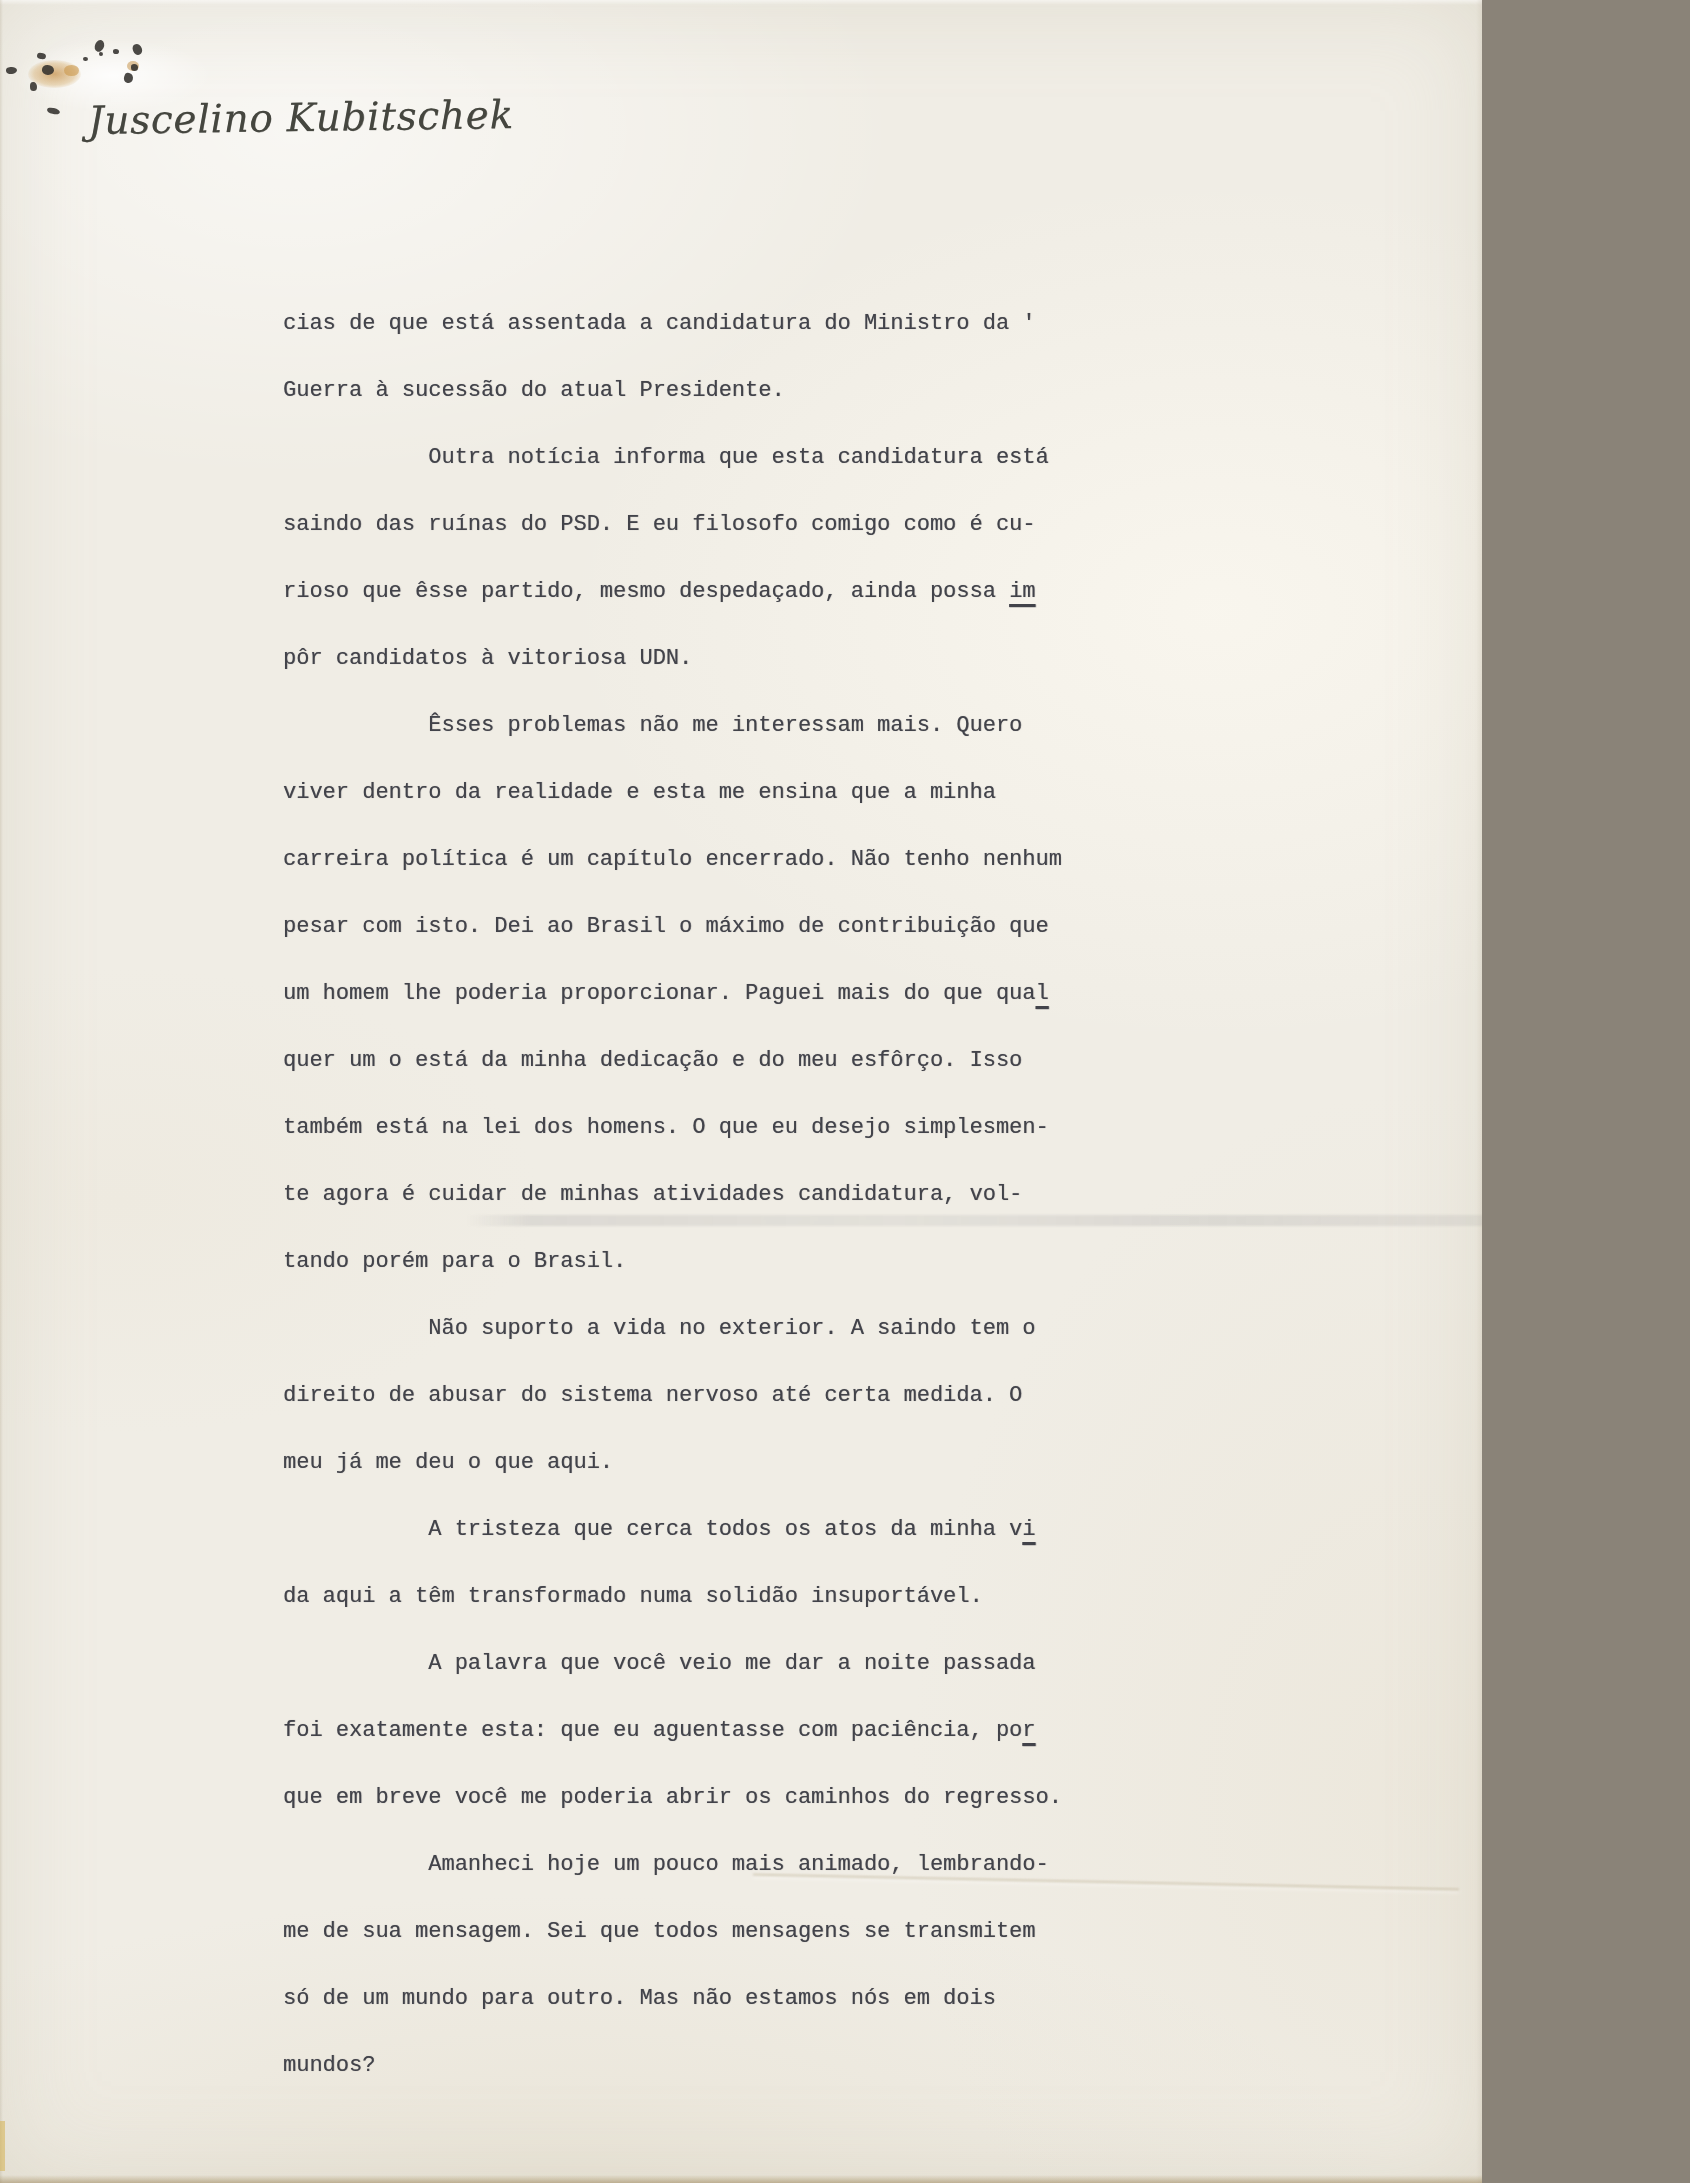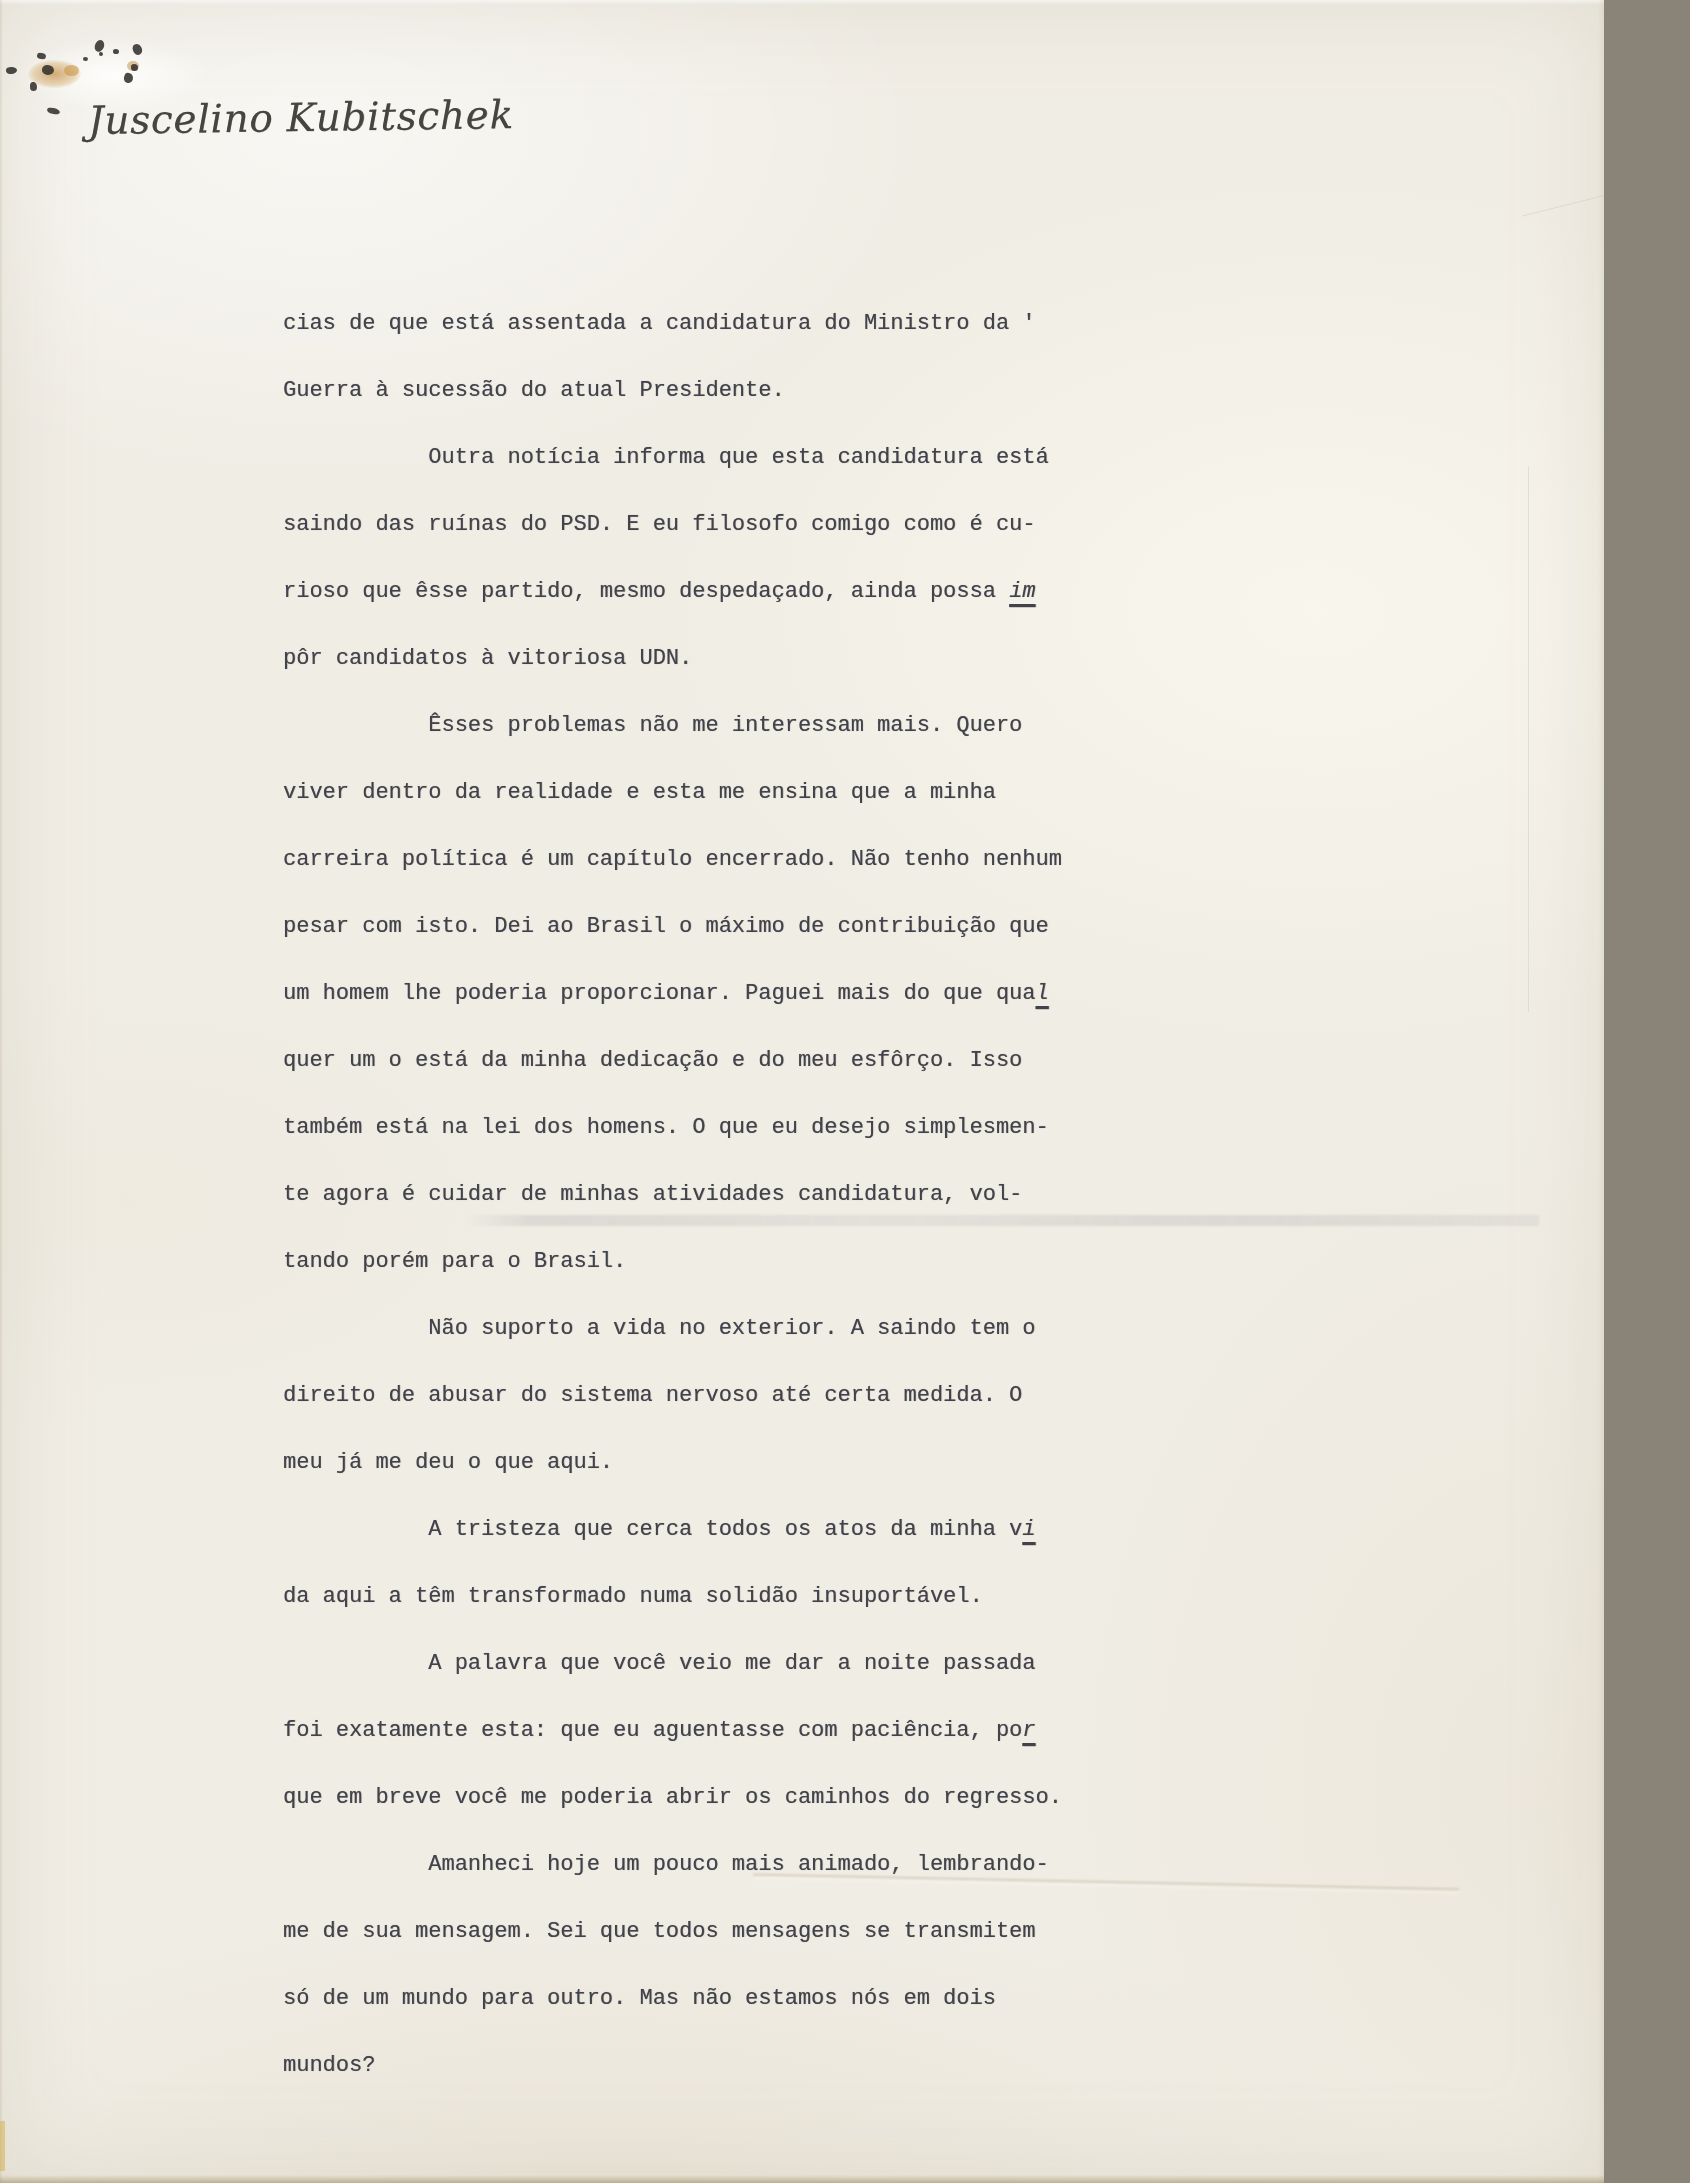--- a/index.html
+++ b/index.html
@@ -1,19 +1,19 @@
 <!DOCTYPE html>
 <html lang="pt" style="font-size:10.7px"><head>
 <meta charset="utf-8">
 <style>
   html, body { margin: 0; padding: 0; background: #8a8378; }
 
   .page {
     position: relative;
-    width: 1604px;
+    width: 1482px;
     height: 2183px;
     overflow: hidden;
     background-color: #f0ede5;
     background-image:
       radial-gradient(ellipse 866px 500px at 20% 6%,  rgba(255,255,255,0.55), rgba(255,255,255,0) 70%),
       radial-gradient(ellipse 999px 666px at 82% 28%, rgba(250,247,239,0.85), rgba(250,247,239,0) 65%),
       radial-gradient(ellipse 733px 999px at 96% 82%, rgba(233,227,213,0.55), rgba(233,227,213,0) 70%),
       radial-gradient(ellipse 1133px 400px at 38% 100%, rgba(227,220,203,0.5),  rgba(227,220,203,0) 72%),
       radial-gradient(ellipse 600px 333px at 8% 55%,   rgba(236,231,219,0.5),  rgba(236,231,219,0) 70%);
     box-shadow: inset 0 0 93px rgba(188,178,155,0.28);
@@ -32,21 +32,20 @@
     height: 67px;
     line-height: 67px;
     font-size: 22px;
     letter-spacing: 0;
     text-shadow: 0.4px 0.4px 0.7px rgba(58,59,68,0.55);
   }
   .syllable-underline {
     text-decoration: underline;
     text-decoration-thickness: 2.7px;
     text-underline-offset: 6.7px;
-    font-style: italic;
   }
 
   
   .letterhead {
     position: absolute;
     left: 88px;
     top: 91px;
     margin: 0;
     font-family: "DejaVu Serif", serif;
     font-style: italic;

